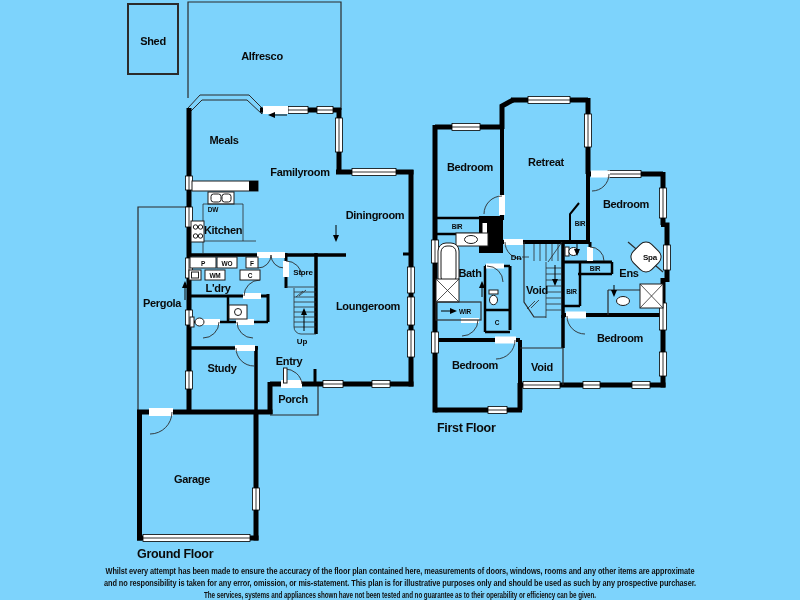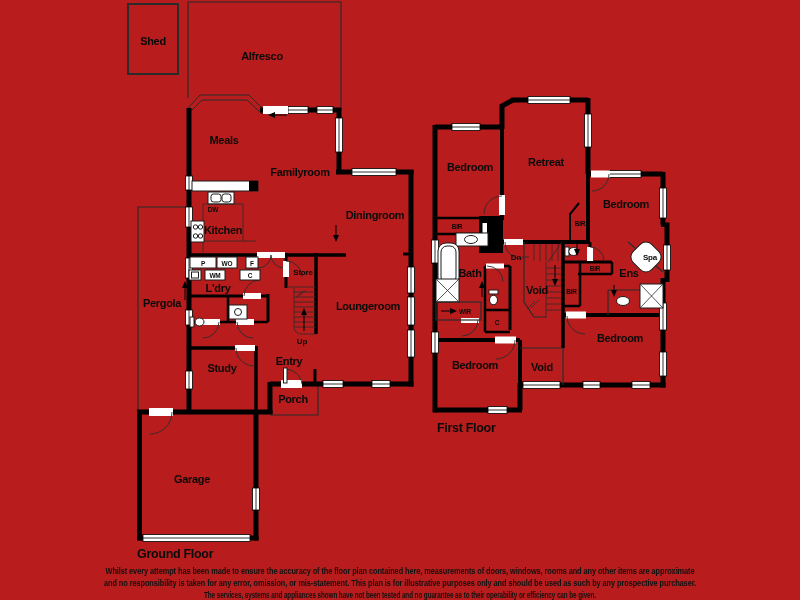--- a/index.html
+++ b/index.html
@@ -1,16 +1,16 @@
 <!DOCTYPE html>
 <html><head>
 <meta charset="utf-8">
 <style>
   html,body{margin:0;padding:0;background:#ffffff;}
-  .page{position:relative;width:800px;height:600px;background:#b91c1c;overflow:hidden;
+  .page{position:relative;width:800px;height:600px;background:#7dd3fc;overflow:hidden;
         font-family:"Liberation Sans", sans-serif;}
   svg{display:block;}
   .room  {font:700 11px "Liberation Sans",sans-serif;letter-spacing:-0.3px;fill:#0a0a0a;text-anchor:middle;}
   .small {font:700 8px  "Liberation Sans",sans-serif;letter-spacing:-0.2px;fill:#0a0a0a;text-anchor:middle;}
   .tiny  {font:700 6.5px "Liberation Sans",sans-serif;letter-spacing:-0.2px;fill:#0a0a0a;text-anchor:middle;}
   .title {font:700 12.5px "Liberation Sans",sans-serif;letter-spacing:-0.3px;fill:#0a0a0a;text-anchor:start;}
   .disc  {font:700 9px "Liberation Sans",sans-serif;letter-spacing:-0.1px;fill:#111;text-anchor:middle;}
   .wall    {stroke:#000;fill:none;stroke-linecap:butt;}
   .w5{stroke-width:5;} .w4{stroke-width:4;} .w35{stroke-width:3.5;} .w3{stroke-width:3;} .w25{stroke-width:2.5;}
   .thin  {stroke:#2b2b2b;stroke-width:1.2;fill:none;}

